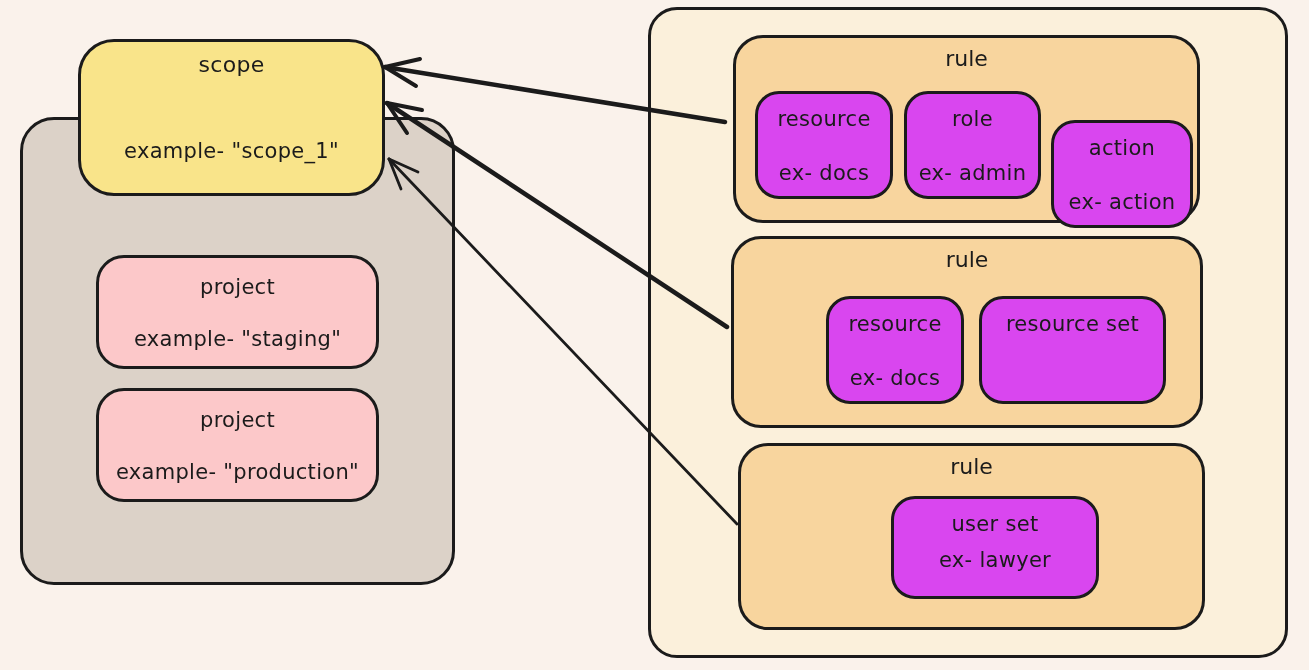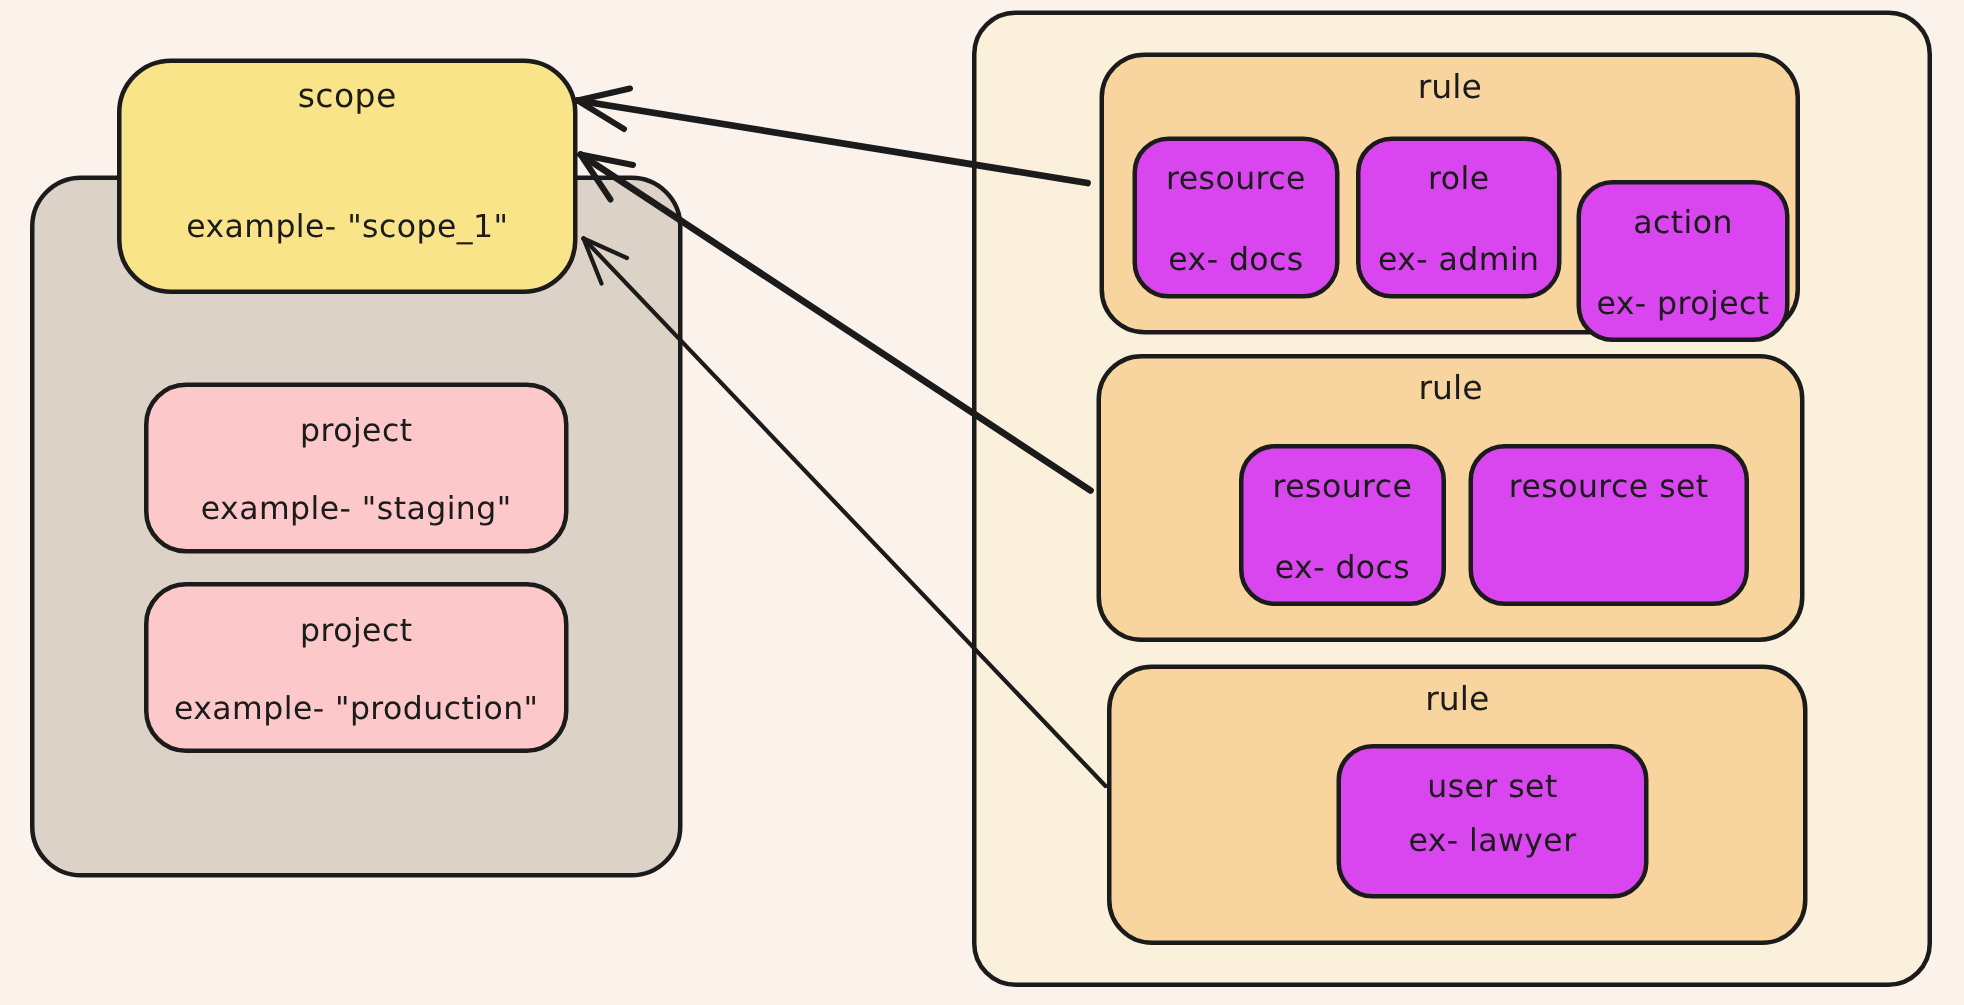--- a/index.html
+++ b/index.html
@@ -106,21 +106,21 @@
       <div class="box item-box r1-resource">
         <div class="box-title">resource</div>
         <div class="box-example">ex- docs</div>
       </div>
       <div class="box item-box r1-role">
         <div class="box-title">role</div>
         <div class="box-example">ex- admin</div>
       </div>
       <div class="box item-box r1-action">
         <div class="box-title">action</div>
-        <div class="box-example">ex- project</div>
+        <div class="box-example">ex- action</div>
       </div>
     </div>
 
     <div class="box rule-box rule-2">
       <div class="rule-title">rule</div>
       <div class="box item-box r2-resource">
         <div class="box-title">resource</div>
         <div class="box-example">ex- docs</div>
       </div>
       <div class="box item-box r2-resource-set">

